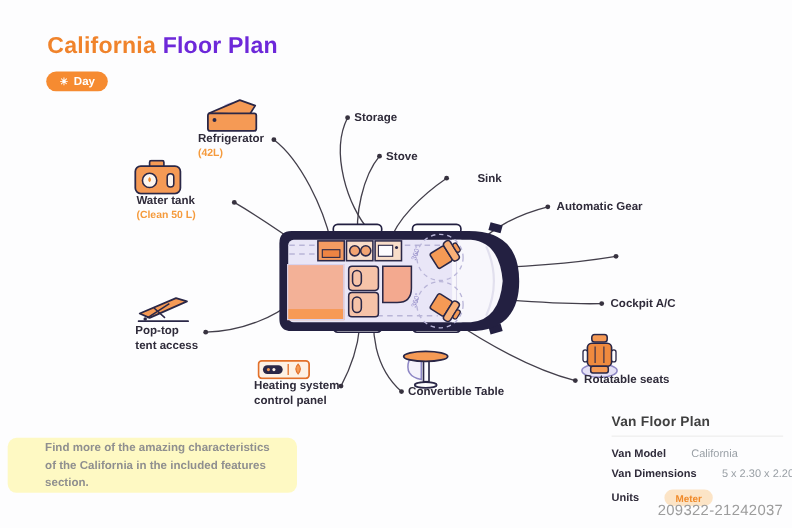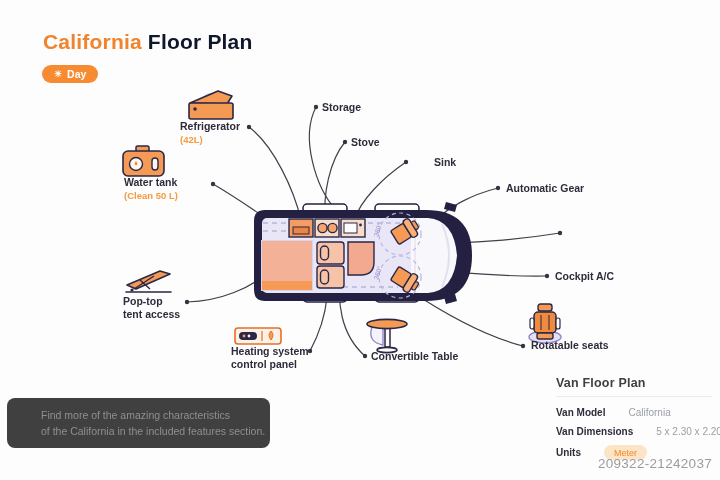--- a/index.html
+++ b/index.html
@@ -2,48 +2,48 @@
 <html><head>
 <meta charset="utf-8">
 <style>
   html,body{margin:0;padding:0;}
   body{width:720px;height:480px;background:#fdfdfe;font-family:"Liberation Sans",sans-serif;position:relative;overflow:hidden;}
   .stage{position:absolute;inset:0;width:720px;height:480px;}
 
   
   .title{position:absolute;left:43px;top:30px;font-size:21px;font-weight:700;letter-spacing:.2px;white-space:nowrap;}
   .title .accent{color:#f0832b;}
-  .title .rest{color:#0f172a;margin-left:6px;}
+  .title .rest{color:#6d28d9;margin-left:6px;}
   .day-btn{position:absolute;left:42px;top:65px;height:18px;padding:0 12px;background:#f68b31;border:none;border-radius:10px;
            color:#fff;font-weight:700;font-size:10.5px;display:flex;align-items:center;gap:5px;cursor:pointer;font-family:inherit;}
   .day-btn .sun{font-size:9px;line-height:1;}
 
   
   .feat{position:absolute;font-size:10.5px;line-height:13px;font-weight:700;color:#2f2b3a;white-space:nowrap;}
   .feat .sub{display:block;font-size:9.5px;color:#f59b3d;}
   .feat .l2{display:block;}
 
   .icon{position:absolute;}
 
   
   svg{display:block;}
   .overlay{position:absolute;left:0;top:0;}
 
   
-  .info-box{position:absolute;left:7px;top:398px;width:263px;height:50px;background:#404040;border-radius:8px;
-            color:#8f8f8f;font-size:10.5px;line-height:16px;display:flex;flex-direction:column;justify-content:center;padding-left:34px;box-sizing:border-box;}
+  .info-box{position:absolute;left:7px;top:398px;width:263px;height:50px;background:#fef9c3;border-radius:8px;
+            color:#8f8f8f;font-size:10.5px;line-height:16px;display:flex;flex-direction:column;justify-content:center;padding-left:34px;box-sizing:border-box;font-weight:bold;}
 
   
   .panel{position:absolute;left:556px;top:376px;width:156px;}
   .panel h3{margin:0 0 6px 0;font-size:12.5px;color:#404040;letter-spacing:.2px;}
   .panel .divider{height:1px;background:#ececec;margin-bottom:10px;}
   .row{display:flex;align-items:center;gap:23px;margin-bottom:8px;font-size:10px;}
   .row .lbl{font-weight:700;color:#2f2b3a;white-space:nowrap;}
   .row .val{color:#9aa0a6;white-space:nowrap;}
-  .badge{background:#fce4c6;color:#f08a2a;font-weight:400;font-size:9px;padding:2.5px 10px;border-radius:9px;cursor:pointer;}
+  .badge{background:#fce4c6;color:#f08a2a;font-weight:700;font-size:9px;padding:2.5px 10px;border-radius:9px;cursor:pointer;}
 
   .watermark{position:absolute;right:8px;bottom:9px;font-size:13.5px;color:#9c9c9c;letter-spacing:.3px;}
 </style>
 </head>
 <body>
 
 <div class="stage">
 
   <div class="title">
     <span class="accent">California</span><span class="rest">Floor Plan</span>

